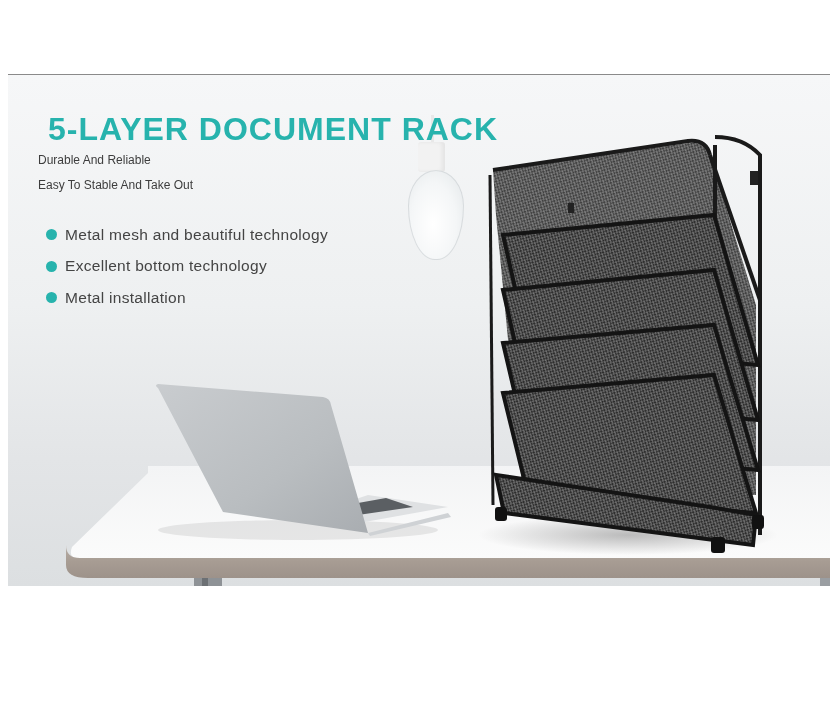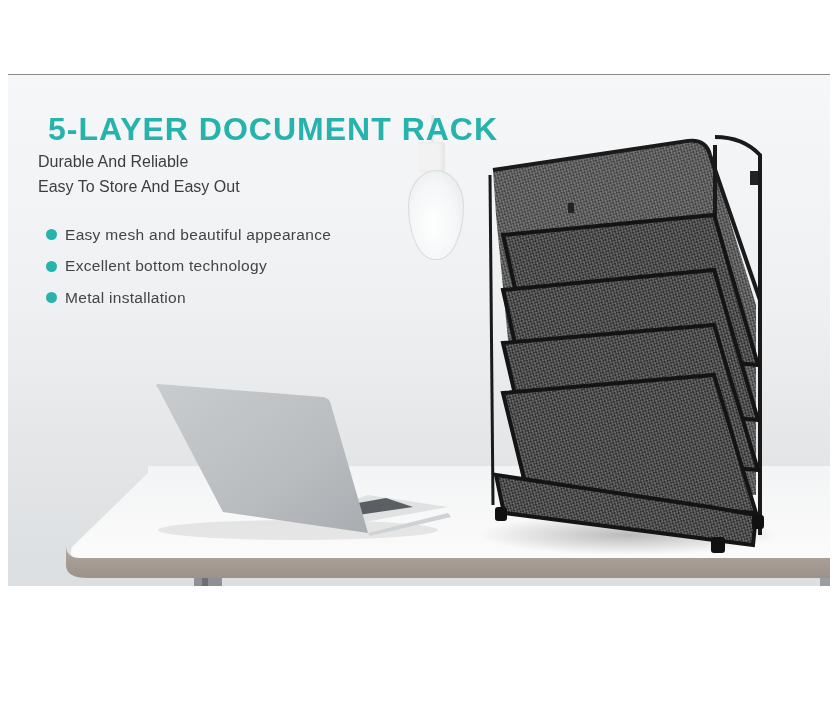--- a/index.html
+++ b/index.html
@@ -9,21 +9,21 @@
     overflow: hidden;
     background: linear-gradient(180deg, #f6f7f8 0%, #eef0f1 45%, #e3e5e7 75%, #dcdfe1 100%);
     border-top: 1px solid #8a8a8a;
   }
   .title {
     position: absolute; left: 28px; top: 24px; margin: 12px;
     font-size: 32px; font-weight: bold; letter-spacing: 1px;
     color: #27b3ad;
   }
   .subtitle {
-    position: absolute; left: 30px; font-size: 16px; color: #3d3d3d; margin: 0;
+    position: absolute; left: 30px; font-size: 12px; color: #3d3d3d; margin: 0;
   }
   .sub1 { top: 78px; }
   .sub2 { top: 103px; }
   .features { position: absolute; left: 38px; top: 144px; margin: 0; padding: 0; list-style: none; }
   .features li { display: flex; align-items: center; height: 31.5px; font-size: 15.5px; color: #444; letter-spacing: 0.3px; }
   .dot { width: 11px; height: 11px; border-radius: 50%; background: #27b3ad; margin-right: 8px; flex: none; }
 
   
   .cord { position: absolute; left: 423px; top: 40px; width: 3px; height: 28px; background: #e8e8e8; }
   .socket { position: absolute; left: 410px; top: 67px; width: 27px; height: 30px; background: #f2f2f2; border-radius: 3px; box-shadow: inset -3px 0 4px rgba(0,0,0,0.06); }
@@ -113,26 +113,26 @@
     <rect x="487" y="432" width="12" height="14" rx="3" fill="#111"></rect>
     <rect x="703" y="462" width="14" height="16" rx="3" fill="#111"></rect>
     <rect x="744" y="440" width="12" height="14" rx="3" fill="#111"></rect>
 
     <rect x="742" y="96" width="8" height="14" fill="#222"></rect>
     <rect x="560" y="128" width="6" height="10" fill="#222"></rect>
   </svg>
 
   <h1 class="title">5-LAYER DOCUMENT RACK</h1>
   <p class="subtitle sub1">Durable And Reliable</p>
-  <p class="subtitle sub2">Easy To Store And Easy Out</p>
+  <p class="subtitle sub2">Easy To Stable And Take Out</p>
 
   <ul class="features">
     <li>
       <span class="dot"></span>
-      <span>Easy mesh and beautiful appearance</span>
+      <span>Metal mesh and beautiful technology</span>
     </li>
     <li>
       <span class="dot"></span>
       <span>Excellent bottom technology</span>
     </li>
     <li>
       <span class="dot"></span>
       <span>Metal installation</span>
     </li>
   </ul>

